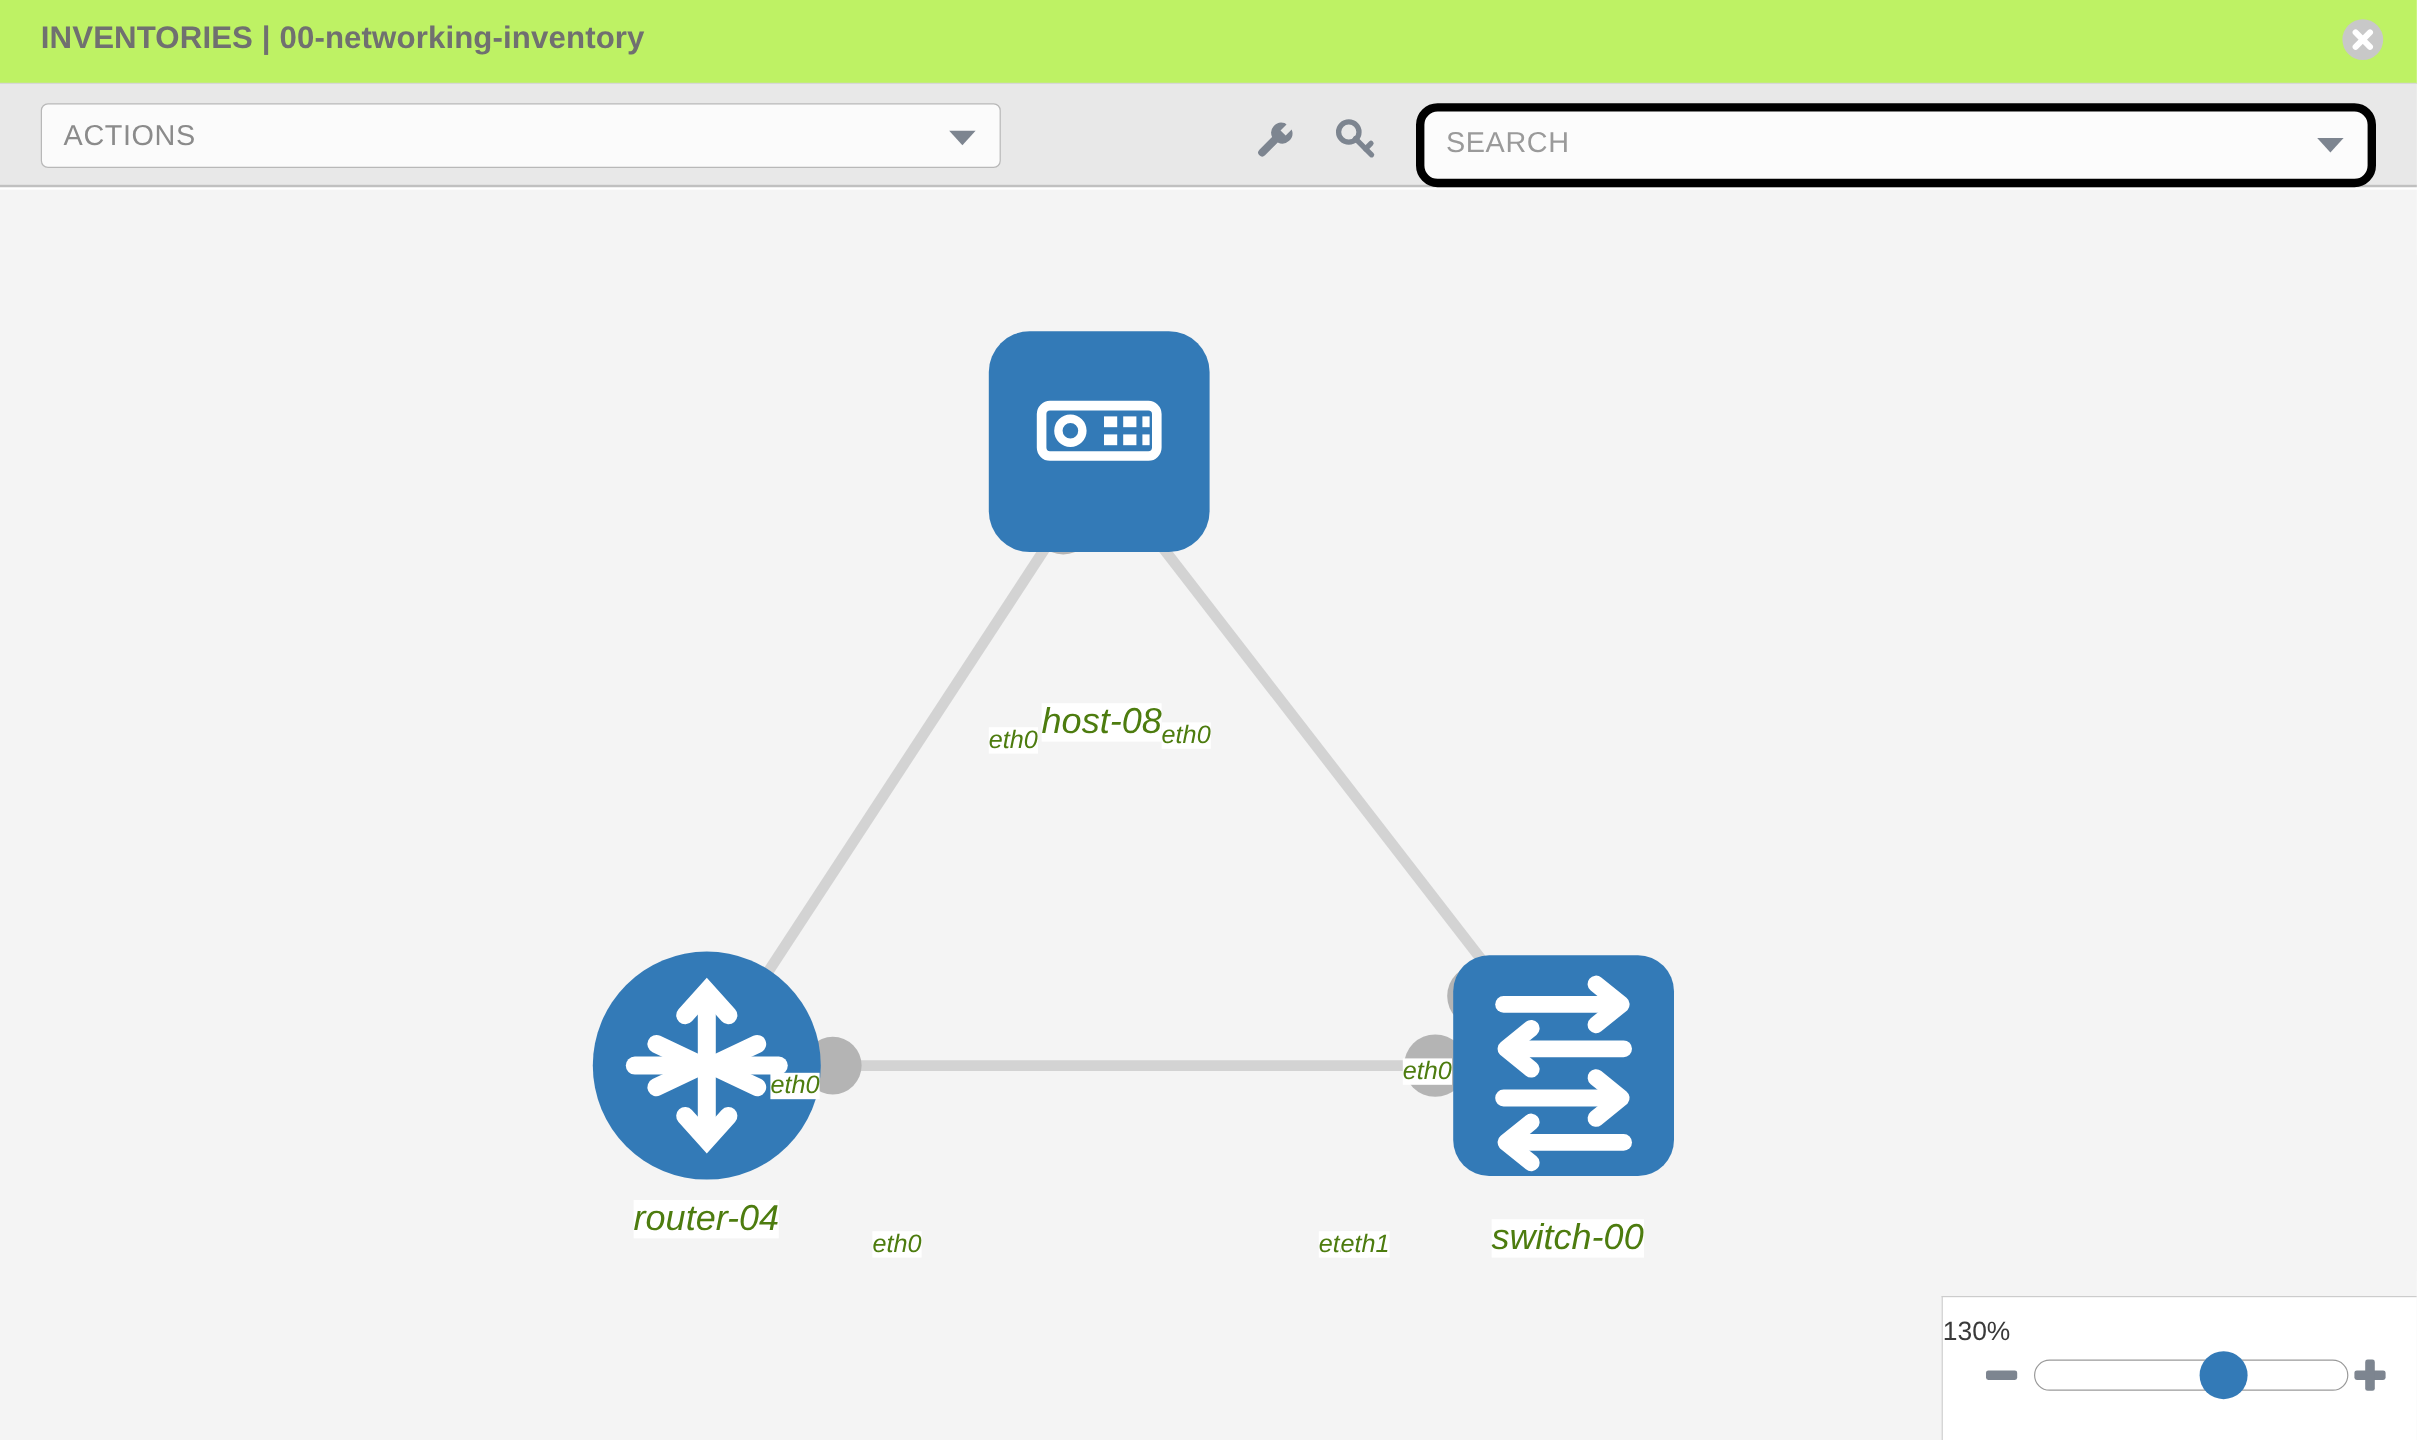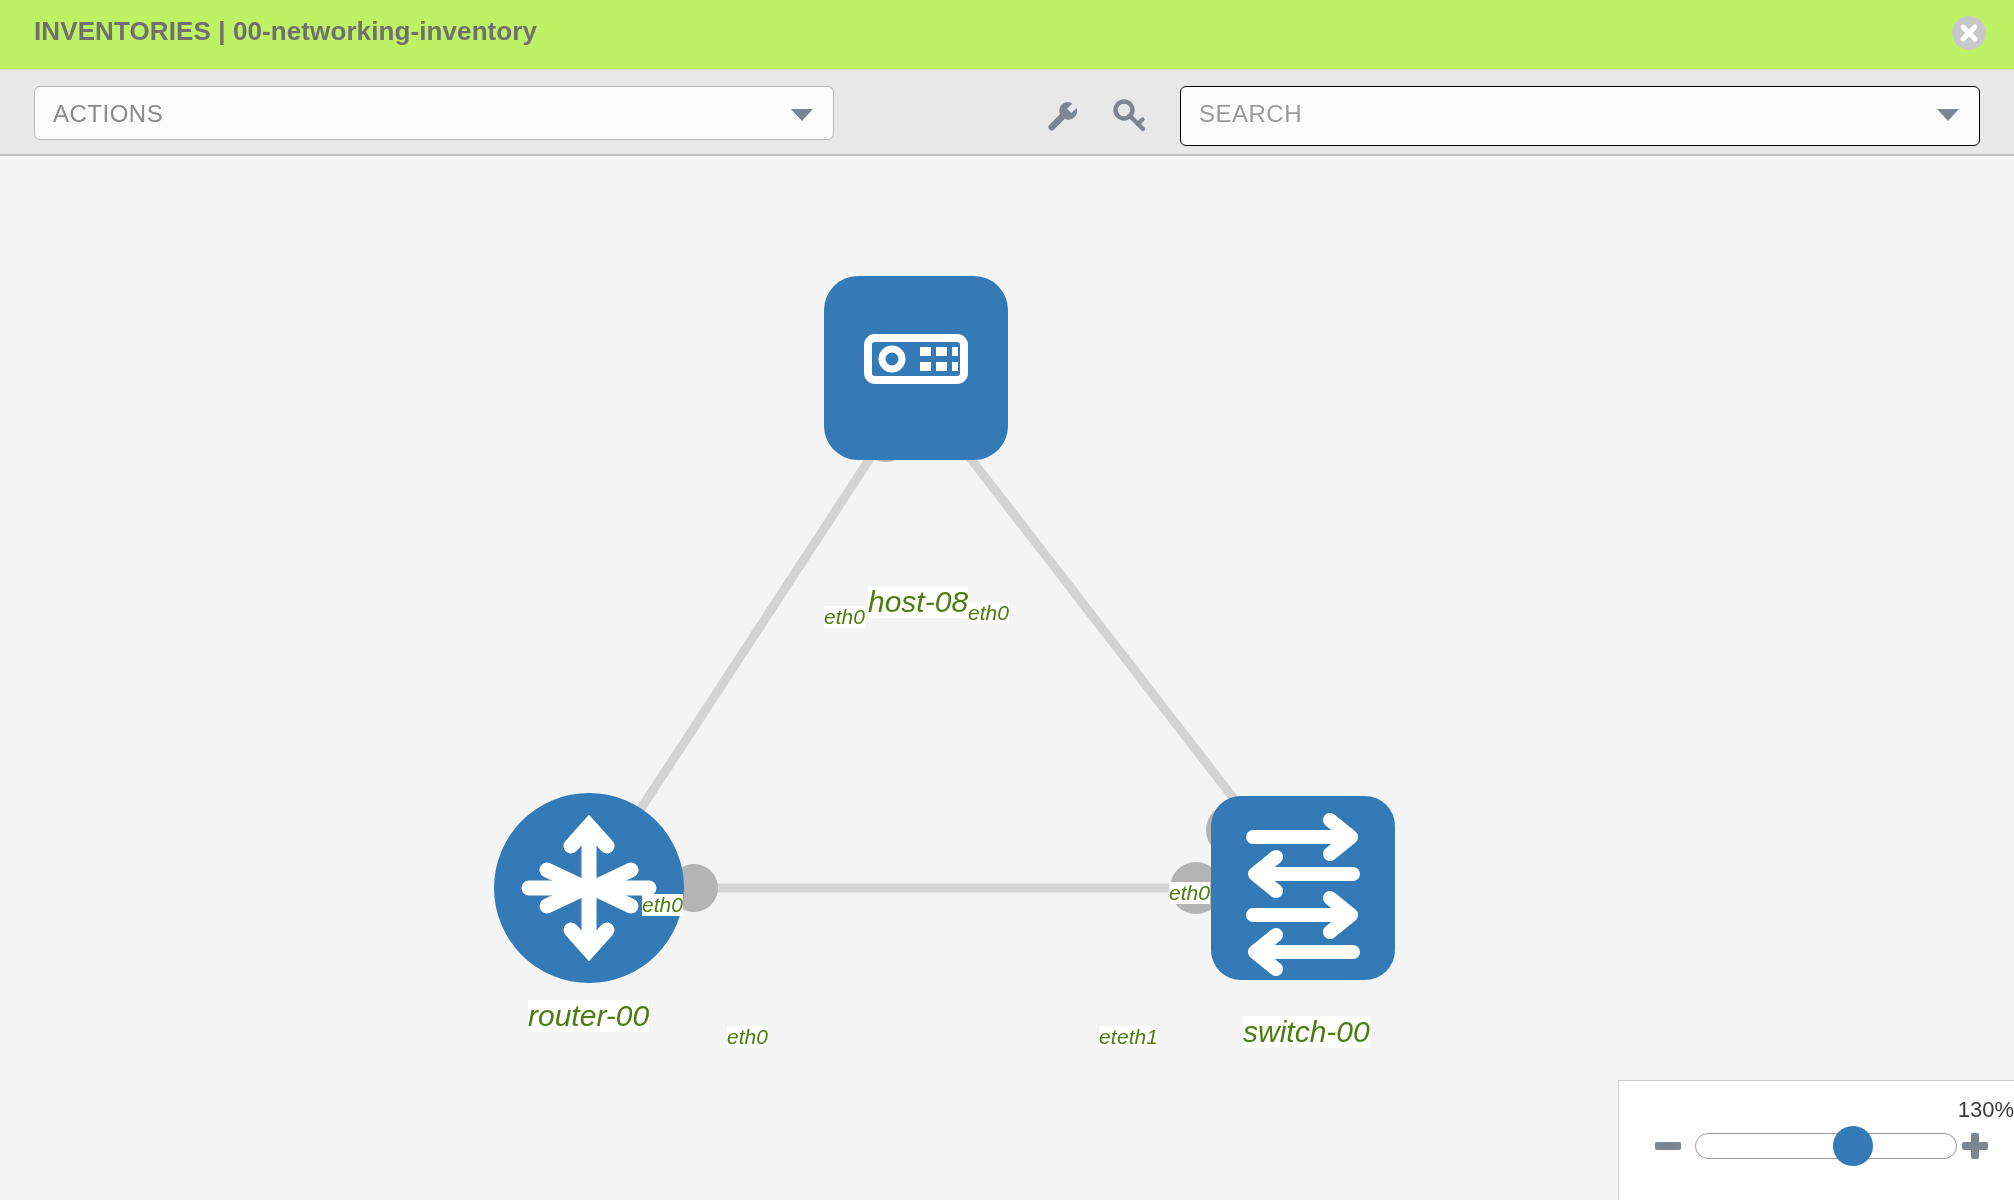--- a/index.html
+++ b/index.html
@@ -60,24 +60,24 @@
   }
   .tool-icon {
     position: absolute; top: 24px;
     width: 44px; height: 44px;
     cursor: pointer;
   }
   .tool-icon.wrench { left: 1040px; }
   .tool-icon.key    { left: 1108px; }
   .search-box {
     position: absolute; left: 1180px; top: 16px;
-    width: 800px; height: 60px;
+    width: 800px; height: 70px;
     background: #fcfcfc;
-    border: 1px solid #000000;
-    border-radius: 6px;
+    border: 7px solid #000000;
+    border-radius: 18px;
   }
   .search-box .label {
     position: absolute; left: 18px; top: 13px;
     font-size: 24px; color: #9a9a9a;
     letter-spacing: 0.5px;
   }
 
   
   .canvas {
     position: absolute; left: 0; top: 158px;
@@ -102,21 +102,21 @@
   
   .zoom-panel {
     position: absolute; right: 0; bottom: 0;
     width: 396px; height: 120px;
     background: #ffffff;
     border-top: 1px solid #cccccc;
     border-left: 1px solid #cccccc;
   }
   .zoom-level {
     position: absolute; top: 16px; left: 0; right: 0;
-    text-align: right; font-size: 22px; color: #3a3a3a;
+    text-align: left; font-size: 22px; color: #3a3a3a;
   }
   .zoom-minus, .zoom-plus {
     position: absolute; top: 48px;
     width: 34px; height: 34px; cursor: pointer;
   }
   .zoom-minus { left: 32px; }
   .zoom-plus  { right: 22px; }
   .zoom-track {
     position: absolute; left: 76px; top: 52px;
     width: 262px; height: 26px;
@@ -229,21 +229,21 @@
           <path d="M1276 699 L1255 716 L1276 733"></path>
         <path d="M1253 757 L1347 757"></path>
           <path d="M1330 740 L1351 757 L1330 774"></path>
         <path d="M1353 794 L1259 794"></path>
           <path d="M1276 777 L1255 794 L1276 811"></path>
       </g>
     </g>
   </svg>
 
   <div class="node-label big" style="left:868px; top:428px;">host-08</div>
-  <div class="node-label big" style="left:528px; top:842px;">router-00</div>
+  <div class="node-label big" style="left:528px; top:842px;">router-04</div>
   <div class="node-label big" style="left:1243px; top:842px;margin-top:16px;">switch-00</div>
 
   <div class="node-label small" style="left:824px; top:448px;">eth0</div>
   <div class="node-label small" style="left:968px; top:444px;">eth0</div>
   <div class="node-label small" style="left:642px; top:736px;">eth0</div>
   <div class="node-label small" style="left:1169px; top:724px;">eth0</div>
   <div class="node-label small" style="left:727px; top:868px;">eth0</div>
   <div class="node-label small" style="left:1099px; top:868px;">eth0</div>
   <div class="node-label small" style="left:1117px; top:868px;">eth1</div>
 

